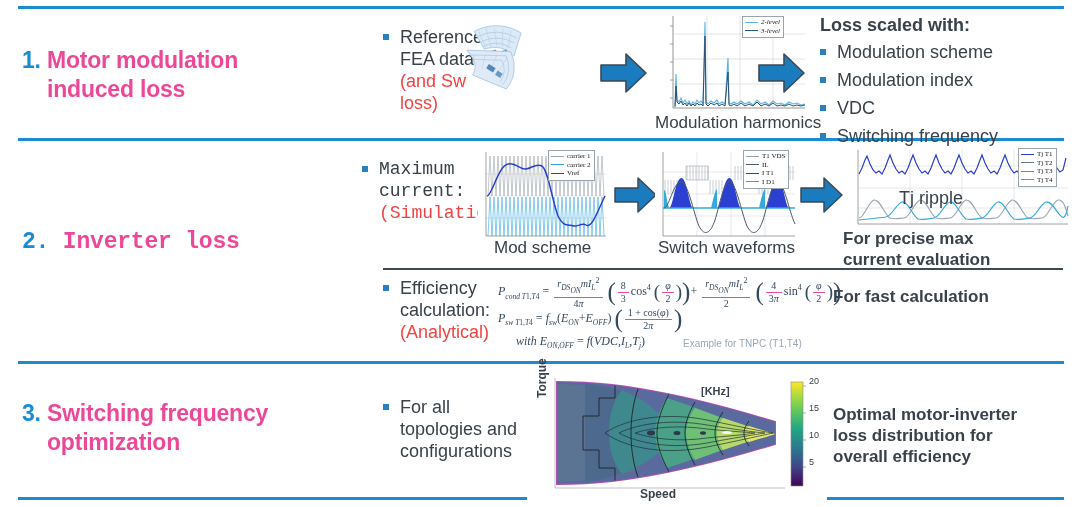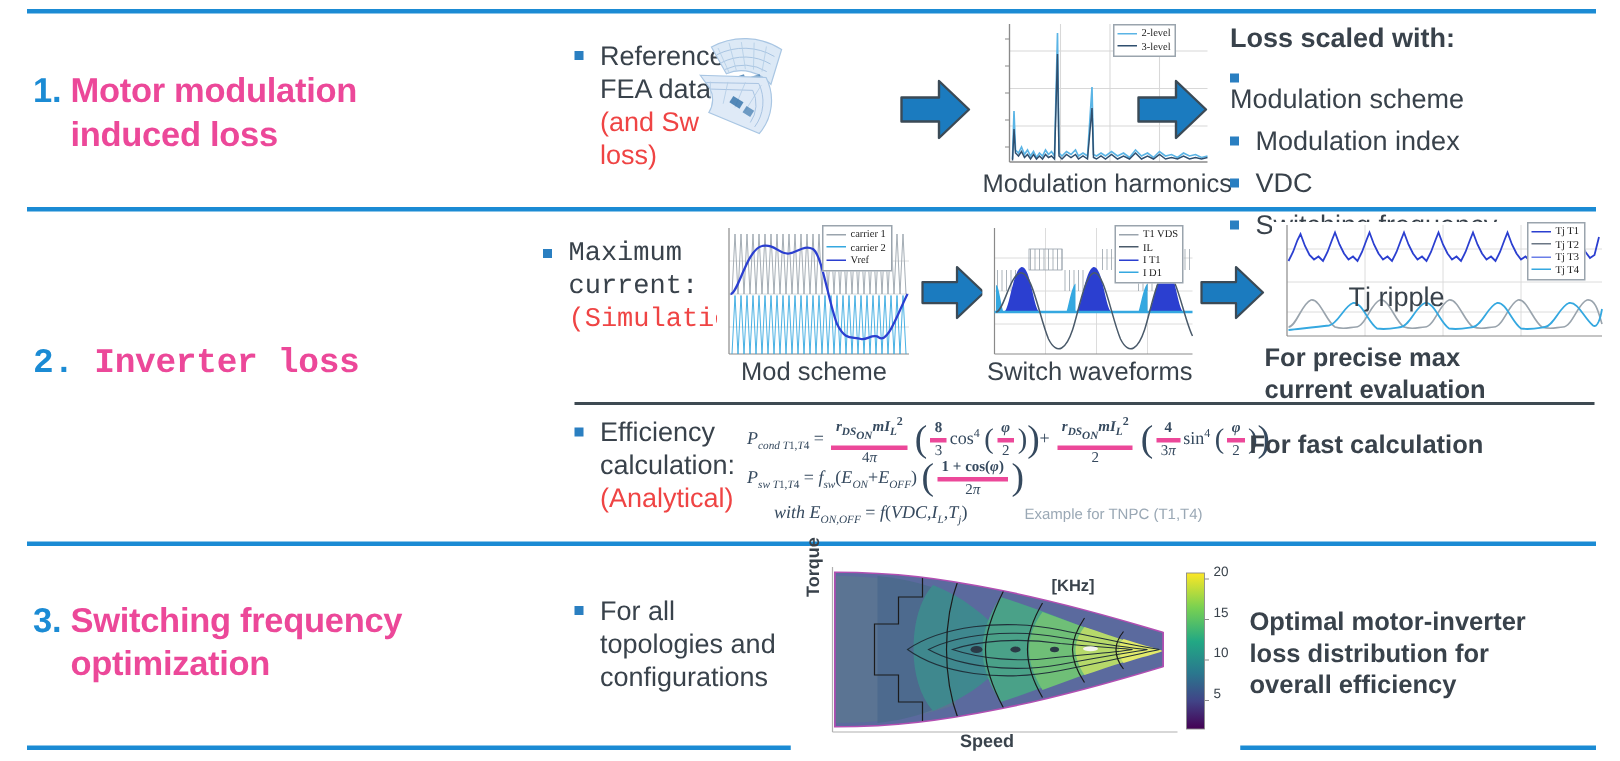--- a/index.html
+++ b/index.html
@@ -76,21 +76,21 @@
   .legend .ln { width:13px; height:0; border-top:1.4px solid #000; margin-right:3px; flex:0 0 13px; }
 
   
   .fea { position:absolute; left:438px; top:18px; width:120px; height:108px; }
 
   
   .eq { position:absolute; color:#35495e; font-family:"Liberation Serif", serif; }
   .eq i { font-style:italic; }
   .frac { display:inline-flex; flex-direction:column; vertical-align:middle;
           text-align:center; margin:0 2px; }
-  .frac .nu { border-bottom:3px solid #ec4899; padding:0 3px; line-height:12px; font-size:10px;font-weight:bold;}
+  .frac .nu { border-bottom:1px solid #ec4899; padding:0 3px; line-height:12px; font-size:10px;}
   .frac .de { padding:0 3px; line-height:12px; font-size:10px; }
   .paren { font-size:19px; vertical-align:middle; font-family:"Liberation Serif", serif;}
   .bigparen { font-size:25px; vertical-align:middle; }
   sub { font-size:7.5px; }
   sup { font-size:8px; }
   .eq-note { position:absolute; color:#9aa8b5; font-size:10px; font-family:"Liberation Sans", sans-serif;}
 
   
   .fsw { position:absolute; left:527px; top:368px; width:300px; height:132px; }
   .fsw-title { position:absolute; left:604px; top:366px; font-size:17px; color:#39424b; }
@@ -200,21 +200,21 @@
                L34 88 L36 90 L38 86 L40 89 L42 87 L44 90 L46 8 L47 88 L49 90 L52 87
                L55 89 L58 86 L60 90 L63 88 L66 90 L69 44 L70 89 L72 90 L75 88 L78 90
                L82 87 L86 90 L90 88 L94 91 L98 86 L102 90 L106 88 L110 91 L114 87
                L118 90 L122 89 L126 91 L130 88 L134 90 L138 89 L142 91 L146 90" fill="none" stroke="#5ab4e5" stroke-width="1.1"></path>
       <path d="M16 93 L17 72 L18 88 L20 90 L22 87 L24 91 L26 89 L28 92 L30 89 L32 92
                L34 90 L36 92 L38 89 L40 91 L42 90 L44 92 L46 22 L47 90 L49 92 L52 89
                L55 91 L58 89 L60 92 L63 90 L66 92 L69 58 L70 91 L72 92 L75 90 L78 92
                L82 89 L86 92 L90 90 L94 92 L98 88 L102 92 L106 90 L110 92 L114 89
                L118 92 L122 91 L126 92 L130 90 L134 92 L138 91 L142 92 L146 91" fill="none" stroke="#2f4f6f" stroke-width="1"></path>
     </svg>
-    <div class="legend" style="left:83px; top:2px;">
+    <div class="legend" style="left:83px; top:2px;font-style:italic;">
       <div class="lg">
         <span class="ln" style="border-color:#5ab4e5;"></span>
         <span>2-level</span>
       </div>
       <div class="lg">
         <span class="ln" style="border-color:#2f4f6f;"></span>
         <span>3-level</span>
       </div>
     </div>
   </div>
@@ -222,21 +222,21 @@
 
   <div class="arrow" style="left:758px; top:52px;">
     <svg width="48" height="42" viewBox="0 0 48 42">
       <path d="M1 13 L26 13 L26 2 L46 21 L26 40 L26 29 L1 29 Z" fill="#1b7bbf" stroke="#3b4a56" stroke-width="1.6" stroke-linejoin="round"></path>
     </svg>
   </div>
 
   <div class="concl c1">
     <div class="hdr-bold">Loss scaled with:</div>
     <div class="lst">
-      <div class="bl-row" style="margin-bottom:6px;flex-direction:column;">
+      <div class="bl-row" style="margin-bottom:6px;">
         <div class="sq"></div>
         <div class="bl-txt">Modulation scheme</div>
       </div>
       <div class="bl-row" style="margin-bottom:6px;">
         <div class="sq"></div>
         <div class="bl-txt">Modulation index</div>
       </div>
       <div class="bl-row" style="margin-bottom:6px;">
         <div class="sq"></div>
         <div class="bl-txt">VDC</div>

